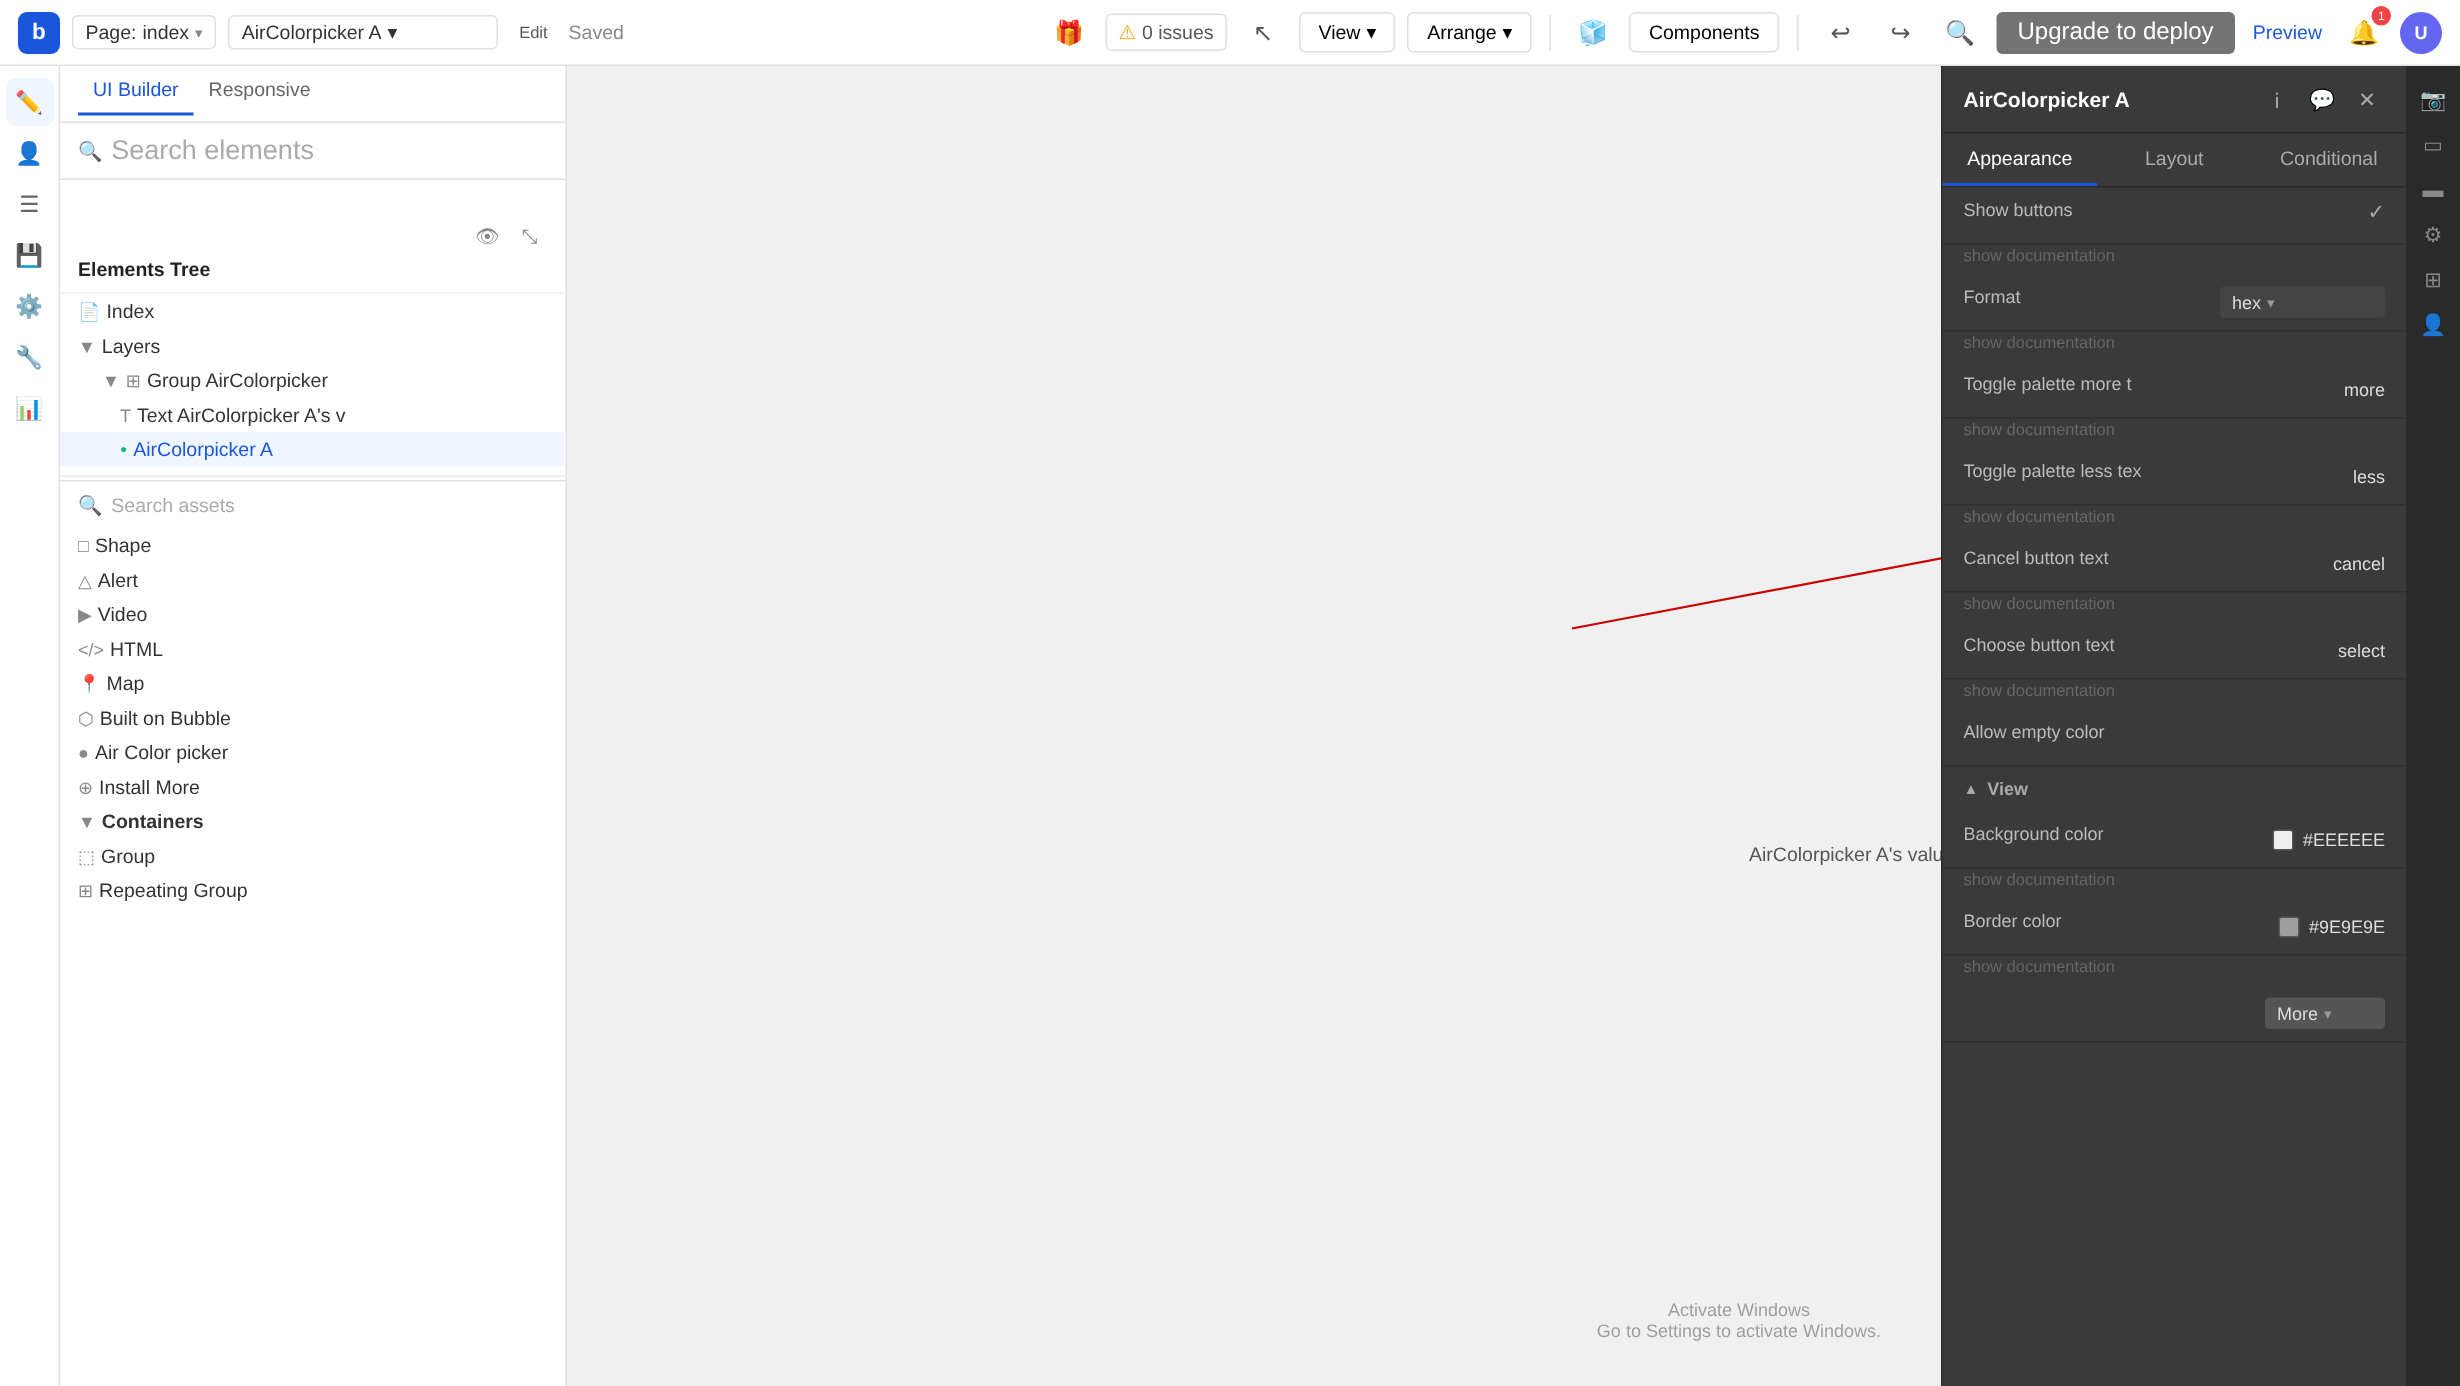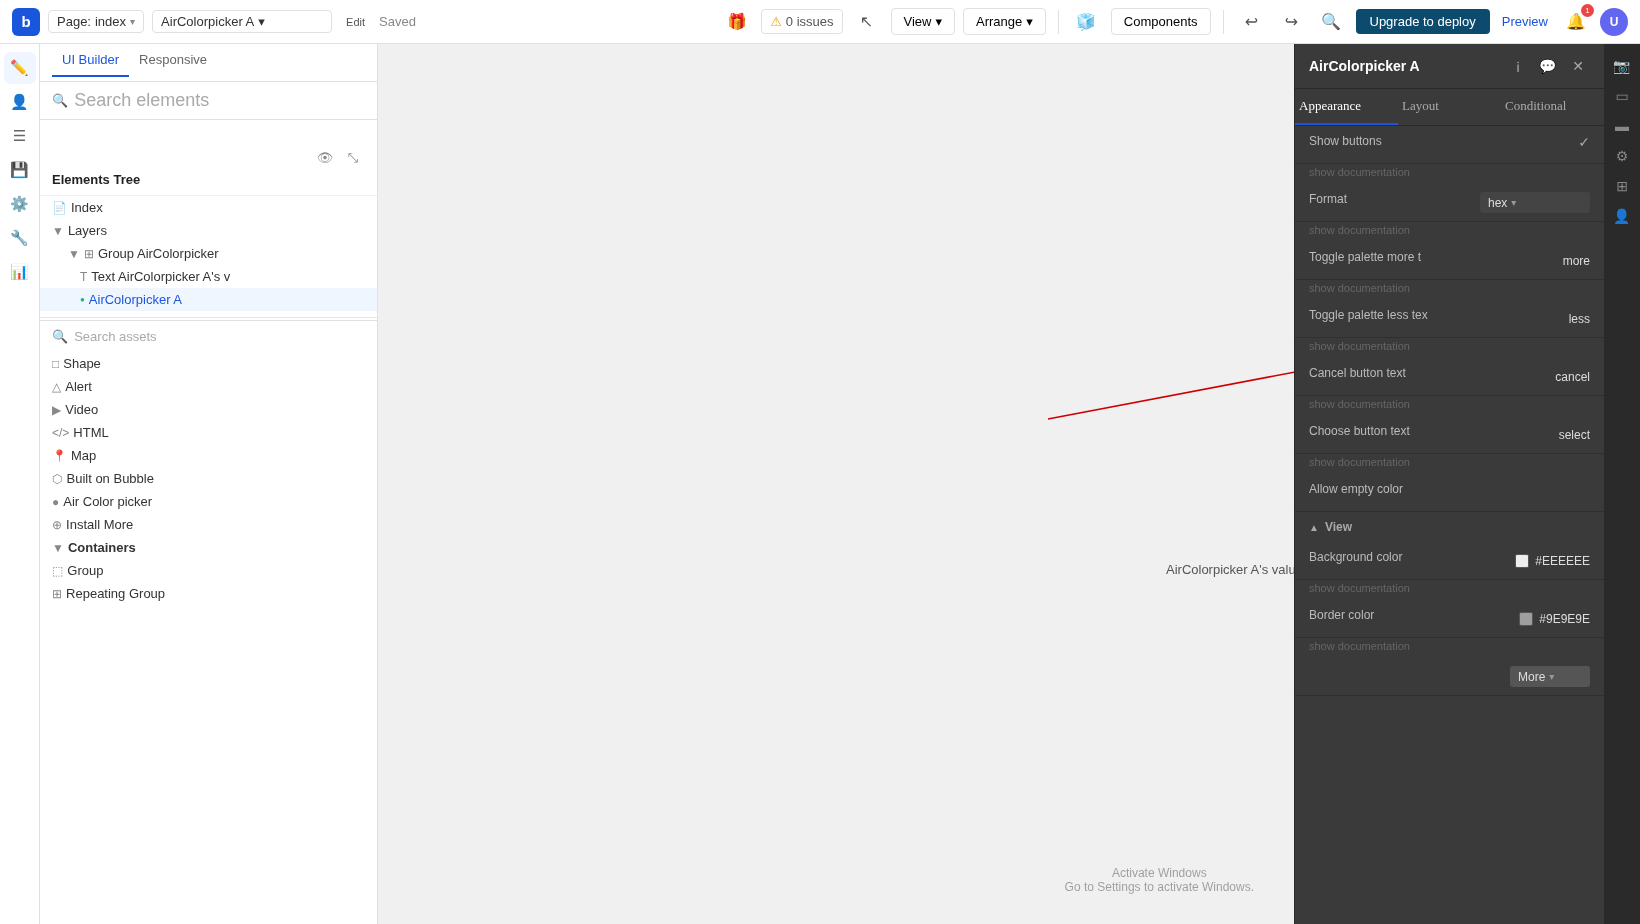--- a/index.html
+++ b/index.html
@@ -66,26 +66,26 @@
     .topbar-btn {
       padding: 5px 12px;
       border-radius: 4px;
       border: 1px solid #e0e0e0;
       background: #fff;
       font-size: 13px;
       cursor: pointer;
       display: flex; align-items: center; gap: 4px;
     }
     .topbar-btn-primary {
-      background: #0c4a6e;
+      background: #737373;
       color: #fff;
       border: none;
       padding: 5px 14px;
       border-radius: 4px;
-      font-size: 13px;
+      font-size: 16px;
       cursor: pointer;
       font-weight: 500;
     }
     .topbar-preview {
       font-size: 13px; color: #1a56db; cursor: pointer; padding: 0 4px;
       font-weight: 500;
     }
     .topbar-avatar {
       width: 28px; height: 28px;
       border-radius: 50%;
@@ -303,26 +303,26 @@
       font-size: 14px;
     }
 
     
     .right-tabs {
       display: flex;
       border-bottom: 1px solid #2a2a2a;
     }
     .right-tab {
       flex: 1;
+      text-align: center;
       padding: 9px 4px;
       font-size: 13px;
       color: #aaa;
       cursor: pointer;
       border-bottom: 2px solid transparent;
-      font-family: Liberation Serif, serif;
     }
     .right-tab.active {
       color: #fff;
       border-bottom-color: #1a56db;
     }
 
     
     .right-panel-content {
       flex: 1;
       overflow-y: auto;

